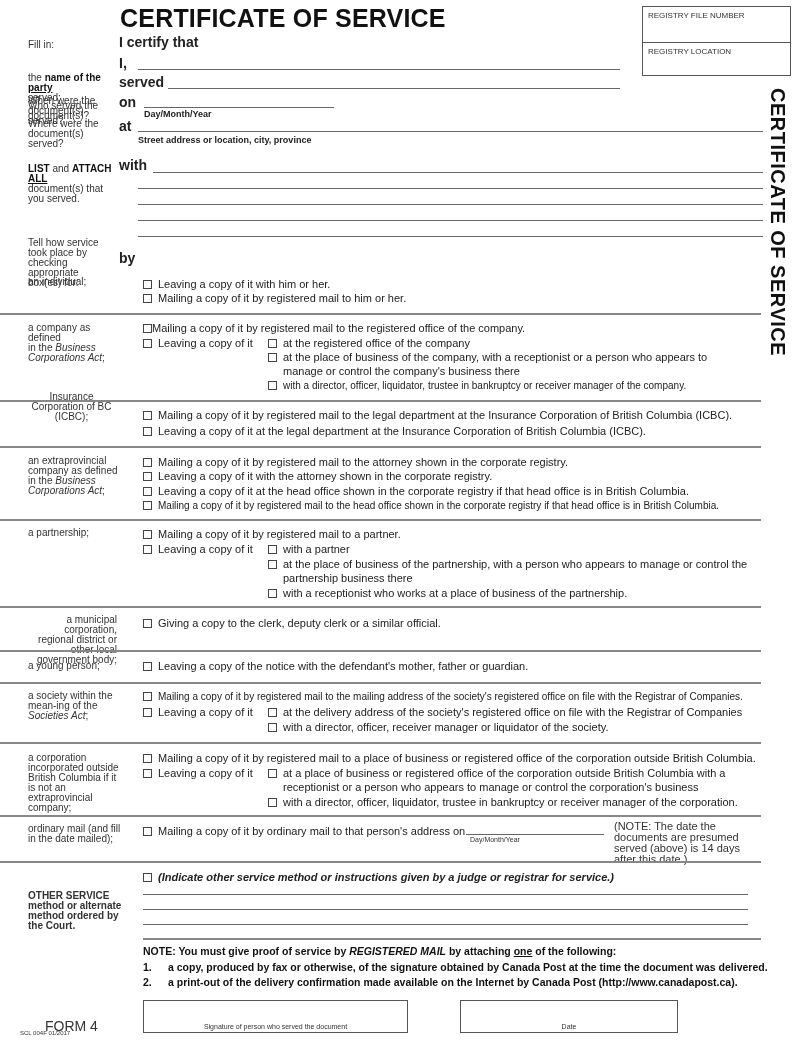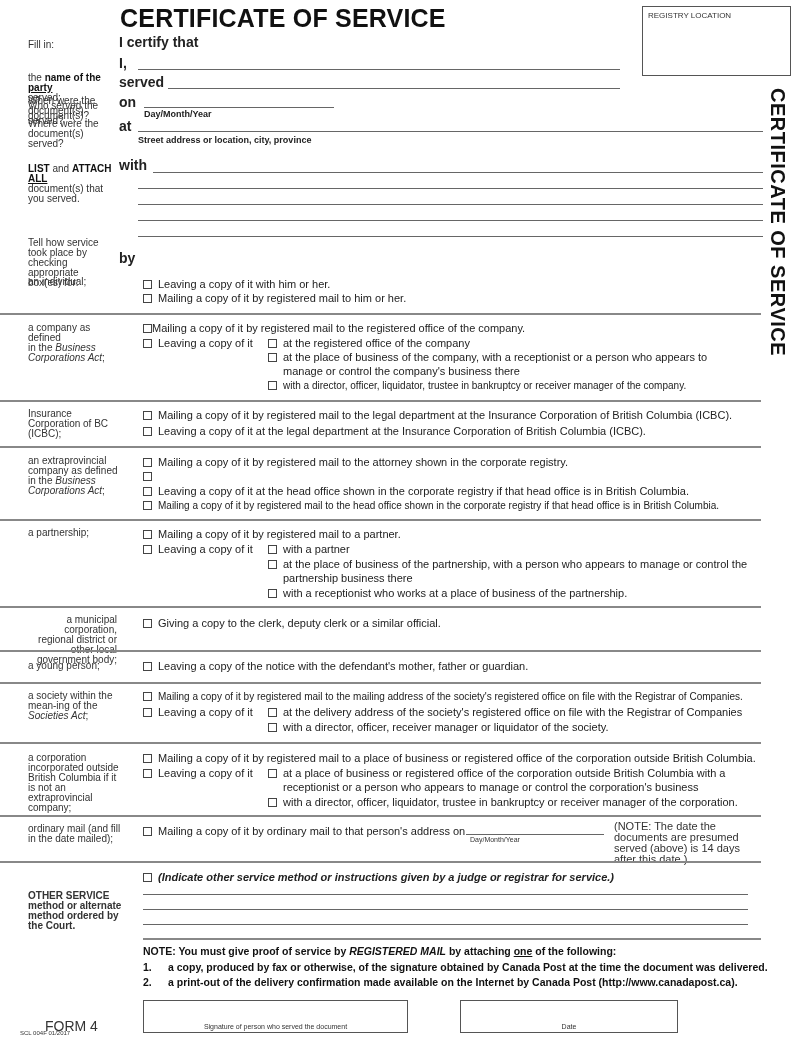--- a/index.html
+++ b/index.html
@@ -26,20 +26,21 @@
   .note-small { font-size: 11px; line-height: 11px; color: #333; }
   .note { font-size: 10.5px; font-weight: bold; color: #111; line-height: 15px; white-space: nowrap; }
   .sigbox { border: 1px solid #555; height: 33px; }
   .sigcap { font-size: 7px; color: #333; text-align: center; position: absolute; bottom: 2px; left: 0; right: 0; }
 </style>
 </head>
 <body>
 
 <div class="abs title">CERTIFICATE OF SERVICE</div>
 <div class="abs reg-box">
+  <div class="reg-cell"><span>REGISTRY FILE NUMBER</span></div>
   <div class="reg-cell"><span>REGISTRY LOCATION</span></div>
 </div>
 <div class="abs vtitle">CERTIFICATE OF SERVICE</div>
 
 <div class="abs side" style="top:40px;">Fill in:</div>
 <div class="abs side" style="top:53px;width:100px;margin-top:48px;">Who served the document(s)?</div>
 <div class="abs side" style="top:73px;width:110px;"><span>the </span><b>name of the </b><b><u>party</u></b><br><span>served;</span></div>
 <div class="abs side" style="top:96px;width:100px;">When were the document(s) served?</div>
 <div class="abs side" style="top:119px;width:100px;">Where were the document(s) served?</div>
 <div class="abs side" style="top:164px;width:110px;"><b>LIST</b><span> and </span><b>ATTACH </b><b><u>ALL</u></b><br><span>document(s) that you served.</span></div>
@@ -72,28 +73,28 @@
 
 <div class="abs side" style="top:323px;width:100px;"><span>a company as defined</span><br><span>in the </span><i>Business Corporations Act</i><span>;</span></div>
 <div class="abs opt" style="left:143px;top:321px;"><span class="cb" style="margin-right:0"></span><span>Mailing a copy of it by registered mail to the registered office of the company.</span></div>
 <div class="abs opt" style="left:143px;top:336px;"><span class="cb"></span><span>Leaving a copy of it</span></div>
 <div class="abs opt" style="left:268px;top:336px;"><span class="cb"></span><span>at the registered office of the company</span></div>
 <div class="abs opt" style="left:268px;top:350px;"><span class="cb"></span><span>at the place of business of the company, with a receptionist or a person who appears to</span></div>
 <div class="abs opt" style="left:283px;top:364px;">manage or control the company's business there</div>
 <div class="abs opt small" style="left:268px;top:379px;"><span class="cb"></span><span>with a director, officer, liquidator, trustee in bankruptcy or receiver manager of the company.</span></div>
 <div class="abs row-sep" style="top:400px;"></div>
 
-<div class="abs side" style="top:409px;width:110px;">Insurance Corporation of BC (ICBC);</div>
+<div class="abs side" style="top:392px;width:110px;text-align:center;">Insurance Corporation of BC (ICBC);</div>
 <div class="abs opt" style="left:143px;top:408px;"><span class="cb"></span><span>Mailing a copy of it by registered mail to the legal department at the Insurance Corporation of British Columbia (ICBC).</span></div>
 <div class="abs opt" style="left:143px;top:424px;"><span class="cb"></span><span>Leaving a copy of it at the legal department at the Insurance Corporation of British Columbia (ICBC).</span></div>
 <div class="abs row-sep" style="top:446px;"></div>
 
 <div class="abs side" style="top:456px;width:120px;"><span>an extraprovincial company as defined in the </span><i>Business Corporations Act</i><span>;</span></div>
 <div class="abs opt" style="left:143px;top:455px;"><span class="cb"></span><span>Mailing a copy of it by registered mail to the attorney shown in the corporate registry.</span></div>
-<div class="abs opt" style="left:143px;top:469px;"><span class="cb"></span></div>
+<div class="abs opt" style="left:143px;top:469px;"><span class="cb"></span><span>Leaving a copy of it with the attorney shown in the corporate registry.</span></div>
 <div class="abs opt" style="left:143px;top:484px;"><span class="cb"></span><span>Leaving a copy of it at the head office shown in the corporate registry if that head office is in British Columbia.</span></div>
 <div class="abs opt small" style="left:143px;top:499px;"><span class="cb"></span><span>Mailing a copy of it by registered mail to the head office shown in the corporate registry if that head office is in British Columbia.</span></div>
 <div class="abs row-sep" style="top:519px;"></div>
 
 <div class="abs side" style="top:528px;">a partnership;</div>
 <div class="abs opt" style="left:143px;top:527px;"><span class="cb"></span><span>Mailing a copy of it by registered mail to a partner.</span></div>
 <div class="abs opt" style="left:143px;top:542px;"><span class="cb"></span><span>Leaving a copy of it</span></div>
 <div class="abs opt" style="left:268px;top:542px;"><span class="cb"></span><span>with a partner</span></div>
 <div class="abs opt" style="left:268px;top:557px;"><span class="cb"></span><span>at the place of business of the partnership, with a person who appears to manage or control the</span></div>
 <div class="abs opt" style="left:283px;top:571px;">partnership business there</div>

